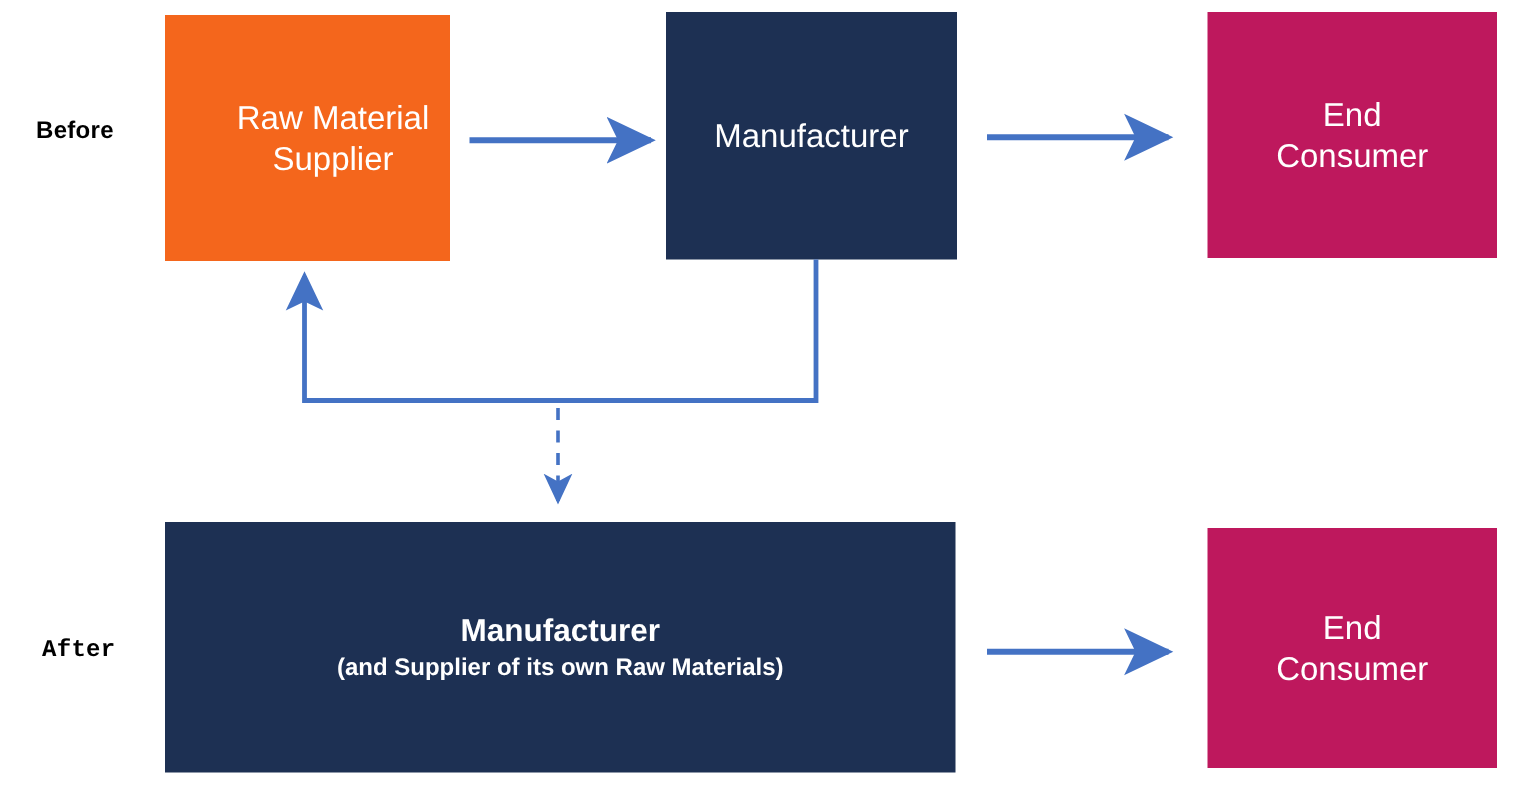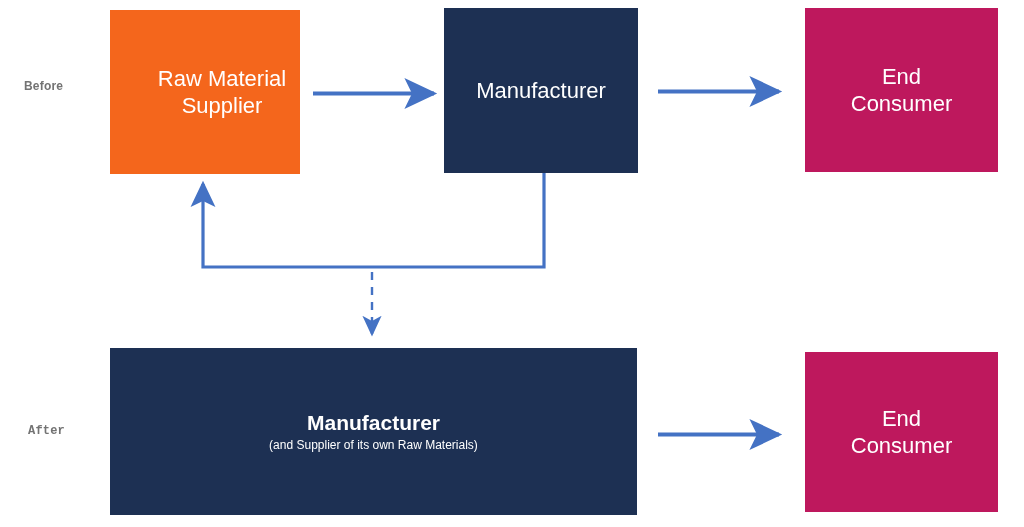--- a/index.html
+++ b/index.html
@@ -13,22 +13,22 @@
   #canvas {
     position: relative;
     width: 1024px;
     height: 527px;
     background: #ffffff;
     overflow: hidden;
   }
   .row-label {
     position: absolute;
     font-weight: bold;
-    font-size: 12px;
-    color: #737373;
+    font-size: 16px;
+    color: #000000;
     letter-spacing: 0.2px;
     white-space: nowrap;
   }
   .node {
     position: absolute;
     display: flex;
     flex-direction: column;
     align-items: center;
     justify-content: center;
     text-align: center;
@@ -44,22 +44,22 @@
   .node.orange  { background: #f4661c; }
   .node.navy    { background: #1d3053; }
   .node.teal    { background: #be185d; }
 
   #node-after-manufacturer .node-title {
     font-size: 21px;
     font-weight: bold;
     margin-bottom: 2px;
   }
   #node-after-manufacturer .node-subtitle {
-    font-size: 12px;
-    font-weight: normal;
+    font-size: 16px;
+    font-weight: bold;
     line-height: 1.2;
   }
 
   .svg-layer {
     position: absolute;
     left: 0;
     top: 0;
     width: 1024px;
     height: 527px;
     pointer-events: none;

